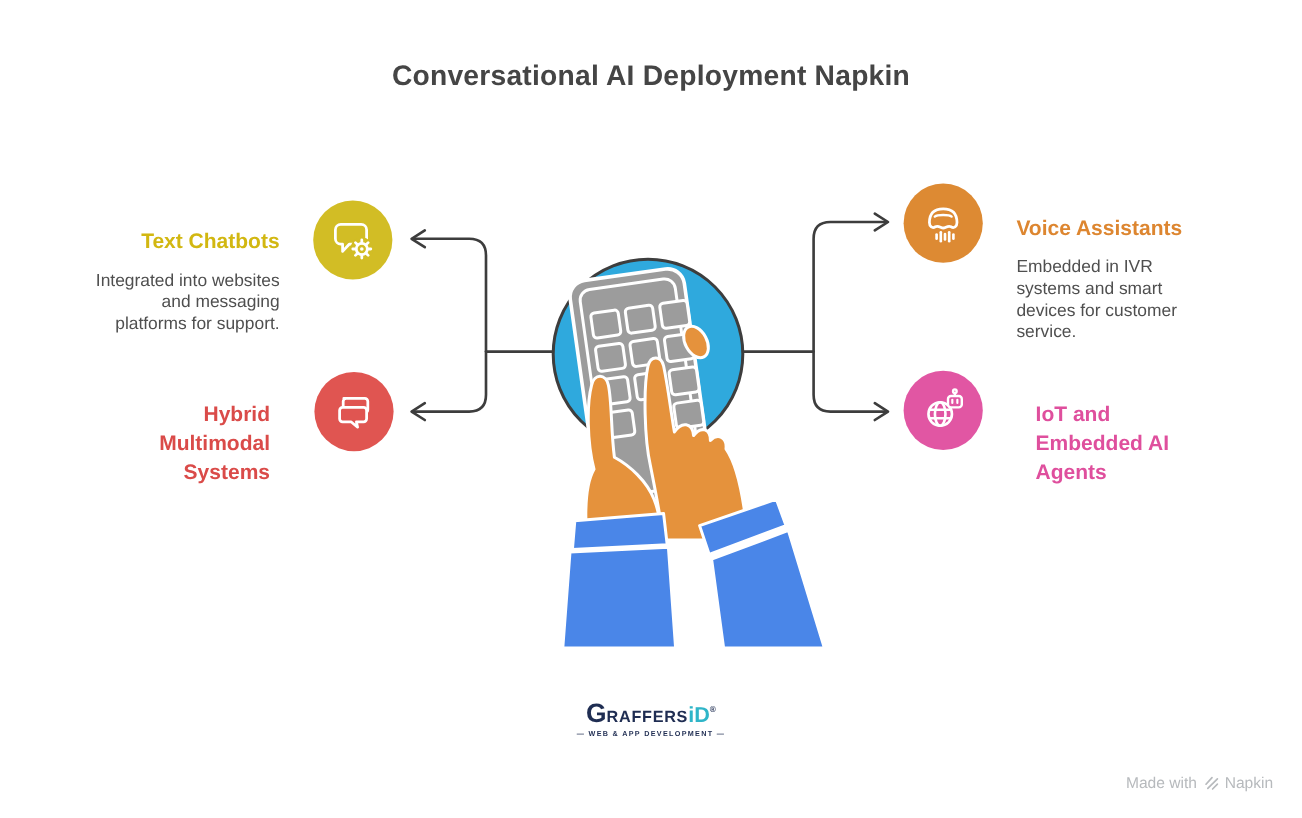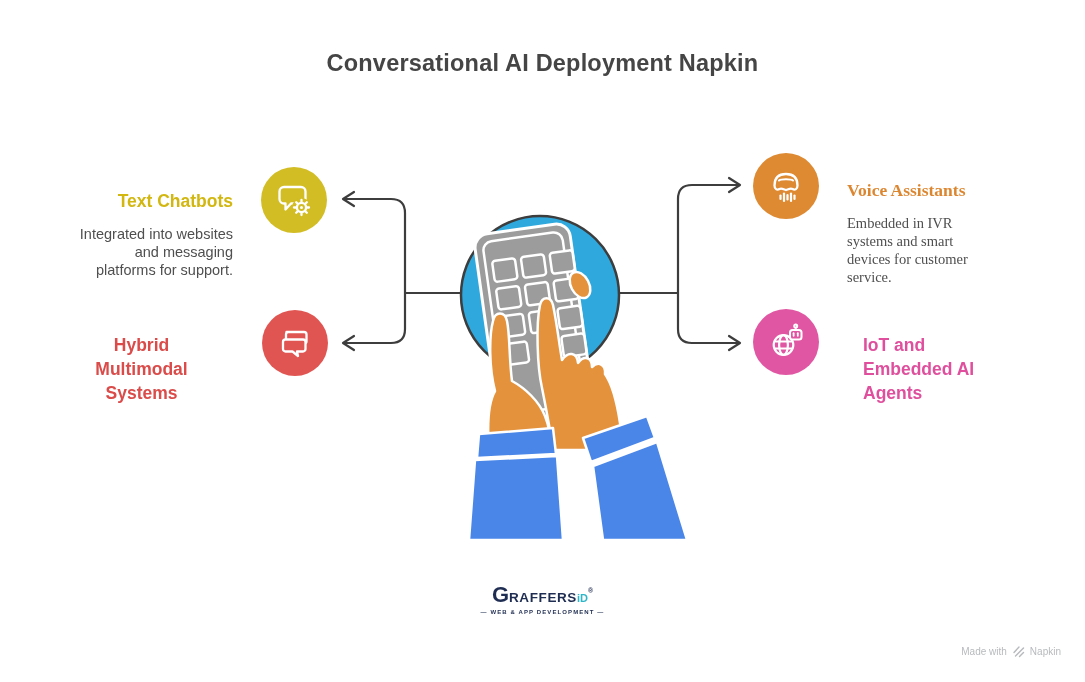--- a/index.html
+++ b/index.html
@@ -25,26 +25,26 @@
     margin:0;font-size:14.5px;line-height:18px;color:#4f4f4f;white-space:pre-line;
   }
   .t-right{text-align:right;}
   .center-illo{position:absolute;left:393px;top:188px;}
   .logo{
     position:absolute;left:0;top:584px;width:100%;text-align:center;color:#1f2d52;line-height:1;
   }
   .logo-line1{white-space:nowrap;}
   .logo-g{font-size:22px;font-weight:800;letter-spacing:0;}
   .logo-mid{font-size:13.5px;font-weight:800;letter-spacing:.6px;text-align:right;}
-  .logo-end{font-size:11px;font-weight:800;}
+  .logo-end{font-size:18px;font-weight:800;}
   .logo-reg{font-size:7px;vertical-align:9px;font-weight:700;}
   .logo-tag{font-size:6px;font-weight:700;letter-spacing:1.1px;margin-top:3px;color:#1f2d52;}
   .credit{
     position:absolute;right:24px;top:645px;display:flex;align-items:center;gap:5px;
-    color:#b7babd;font-size:10px;cursor:pointer;
+    color:#b7babd;font-size:13px;cursor:pointer;
   }
   .credit svg{display:block;}
 </style>
 </head>
 <body>
 
 <div class="canvas">
 
   <h1 class="title">Conversational AI Deployment Napkin</h1>
 
@@ -114,21 +114,21 @@
         <line x1="22.2" y1="22.2" x2="24" y2="24"></line>
           <line x1="31" y1="31" x2="32.8" y2="32.8"></line>
         <line x1="22.2" y1="32.8" x2="24" y2="31"></line>
           <line x1="31" y1="24" x2="32.8" y2="22.2"></line>
       </g>
       <circle cx="27.5" cy="27.5" r="4.6" fill="none" stroke="#ffffff" stroke-width="2.3"></circle>
       <circle cx="27.5" cy="27.5" r="1.5" fill="#ffffff"></circle>
     </svg>
   </div>
 
-  <div class="item-text t-right" style="left:35px;top:333px;width:213px;text-align:center;">
+  <div class="item-text t-right" style="left:12px;top:333px;width:213px;">
     <h2 style="color: rgb(218, 75, 73);">Hybrid
 Multimodal
 Systems</h2>
   </div>
   <div class="badge" style="left: 262px; top: 310px; background: rgb(224, 85, 81);">
     <svg width="40" height="40" viewBox="0 0 40 40">
       <g fill="none" stroke="#ffffff" stroke-width="2.3" stroke-linejoin="round">
         <path d="M11.5 9 h17.5 a2.5 2.5 0 0 1 2.5 2.5 v7 a2.5 2.5 0 0 1 -2.5 2.5 h-12 l-6 4.5 3.5 -4.5 h-1 a2.5 2.5 0 0 1 -2.5 -2.5 v-7 a2.5 2.5 0 0 1 2.5 -2.5 z"></path>
         <path d="M10.5 16.5 h17.5 a2.5 2.5 0 0 1 2.5 2.5 v7 a2.5 2.5 0 0 1 -2.5 2.5 h-6 l1 4.5 -5.5 -4.5 h-7 a2.5 2.5 0 0 1 -2.5 -2.5 v-7 a2.5 2.5 0 0 1 2.5 -2.5 z" fill="#e05551"></path>
       </g>
@@ -143,21 +143,21 @@
       <path d="M13 14.5 C15 12.8 25 12.8 27 14.5" fill="none" stroke="#ffffff" stroke-width="2" stroke-linecap="round"></path>
       <g stroke="#ffffff" stroke-width="2.2" stroke-linecap="round">
         <line x1="14.5" y1="29.5" x2="14.5" y2="33"></line>
         <line x1="18" y1="27.5" x2="18" y2="35"></line>
         <line x1="21.5" y1="29" x2="21.5" y2="33.5"></line>
         <line x1="25" y1="27.5" x2="25" y2="35"></line>
         <line x1="28.5" y1="29.5" x2="28.5" y2="33"></line>
       </g>
     </svg>
   </div>
-  <div class="item-text" style="left:847px;top:178px;width:175px;font-family:Liberation Serif, serif;">
+  <div class="item-text" style="left:847px;top:178px;width:175px;">
     <h2 style="color: rgb(221, 134, 48);">Voice Assistants</h2>
     <p>Embedded in IVR
 systems and smart
 devices for customer
 service.</p>
   </div>
 
   <div class="badge" style="left: 753px; top: 309px; background: rgb(225, 86, 163);">
     <svg width="40" height="40" viewBox="0 0 40 40">
       <g fill="none" stroke="#ffffff" stroke-width="2.2">

